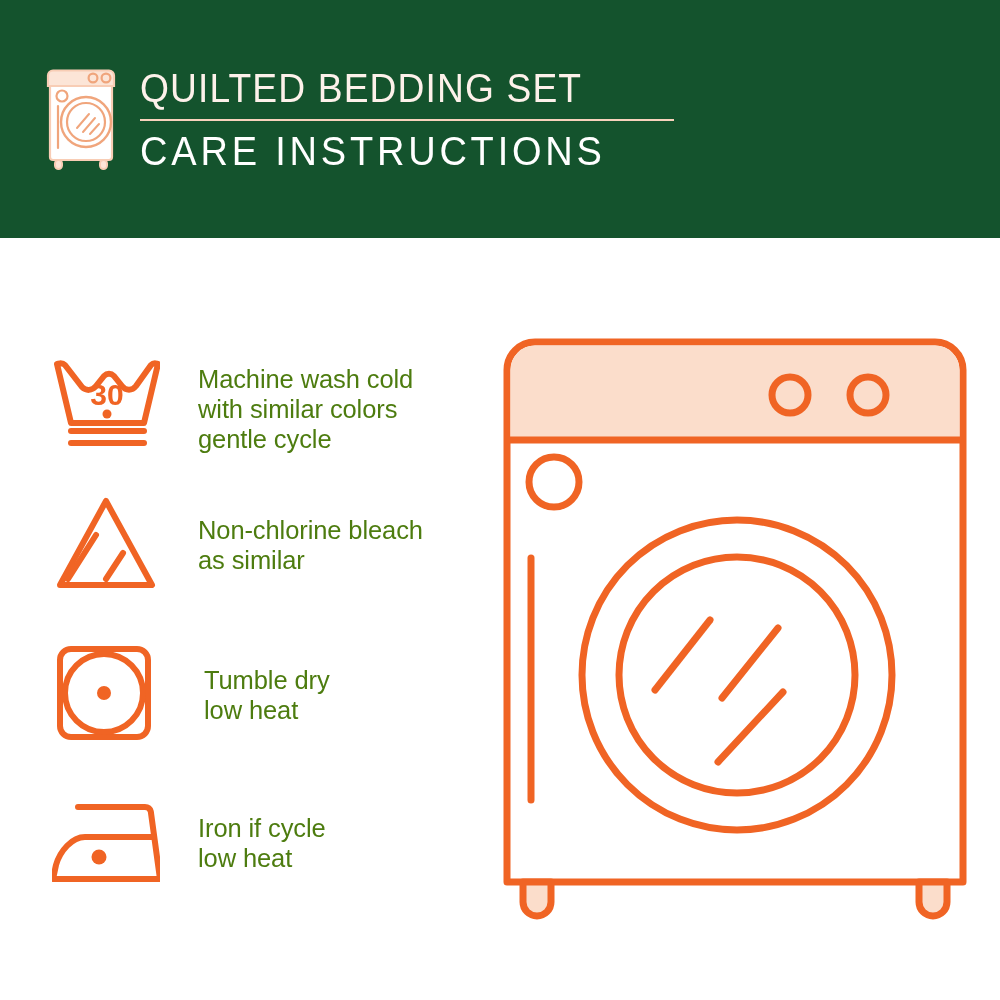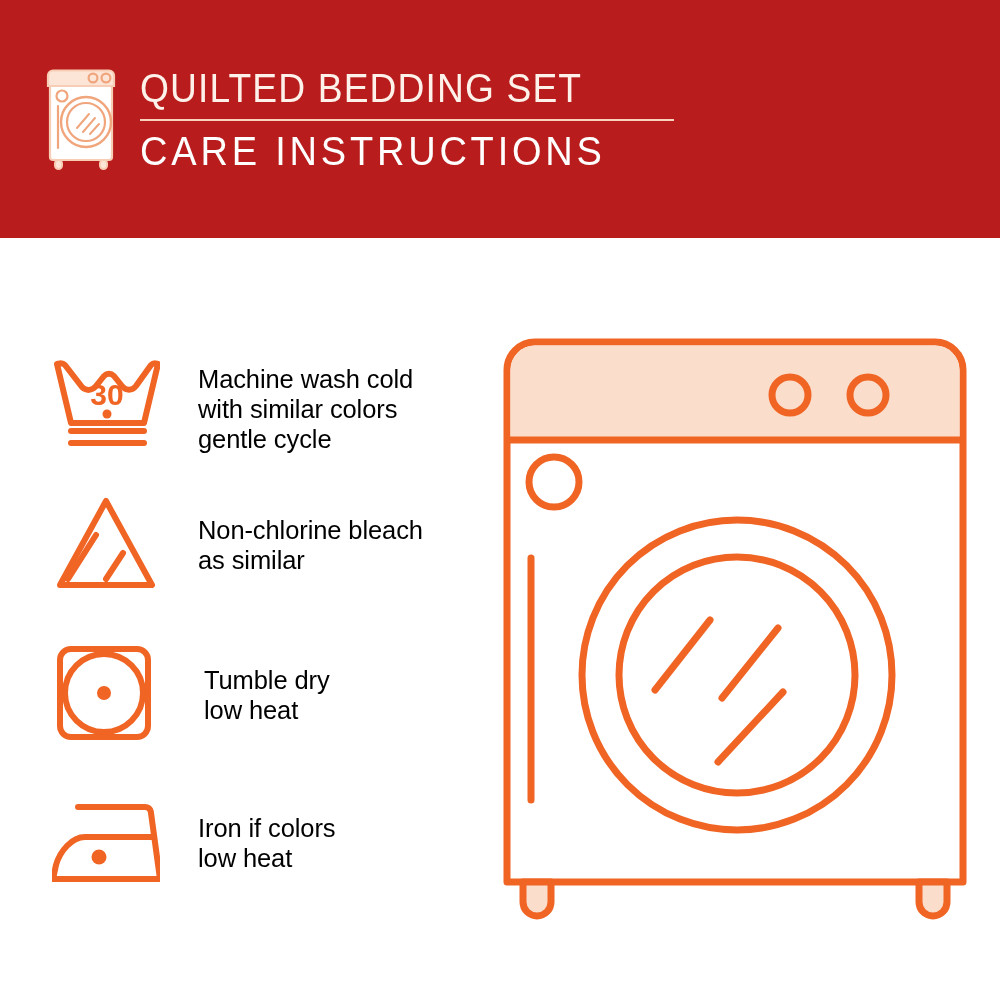--- a/index.html
+++ b/index.html
@@ -15,21 +15,21 @@
     position: relative;
   }
 
   
   .header {
     position: absolute;
     left: 0;
     top: 0;
     width: 1000px;
     height: 238px;
-    background: #b91c1c;
+    background: #14532d;
     box-sizing: border-box;
   }
   .header-inner {
     position: absolute;
     left: 44px;
     top: 62px;
     display: flex;
     align-items: flex-start;
   }
   .header-icon {
@@ -89,21 +89,21 @@
   .care-row-2 { top: 405px; }
   .care-row-3 { top: 555px; }
 
   .care-symbol {
     width: 108px;
     height: 104px;
     flex: 0 0 auto;
   }
   .care-text {
     margin-left: 38px;
-    color: #000000;
+    color: #4d7c0f;
     font-size: 25.5px;
     line-height: 30px;
     font-weight: 500;
     letter-spacing: -0.1px;
     padding-top: 14px;
   }
   .care-row-1 .care-text { padding-top: 22px; }
   .care-row-2 .care-text { padding-top: 22px; margin-left: 44px; }
   .care-row-3 .care-text { padding-top: 20px; }
   .care-text div { white-space: nowrap; }
@@ -207,21 +207,21 @@
 
   <div class="care-row care-row-3">
     <div class="care-symbol">
       <svg viewBox="0 0 108 104" width="108" height="104" aria-hidden="true">
         <path d="M26 14 H93 a6 6 0 0 1 5.8 4.5 L108 86" fill="none" stroke="#F06424" stroke-width="6" stroke-linecap="round" stroke-linejoin="round"></path>
         <path d="M101 44 H33 C20 44 8 58 4 72 L1 86 H108" fill="none" stroke="#F06424" stroke-width="6" stroke-linecap="round" stroke-linejoin="round"></path>
         <circle cx="47" cy="64" r="7.5" fill="#F06424"></circle>
       </svg>
     </div>
     <div class="care-text">
-      <div>Iron if colors</div>
+      <div>Iron if cycle</div>
       <div>low heat</div>
     </div>
   </div>
 
 </div>
 
 <div class="machine-wrap">
   <svg class="machine-svg" viewBox="0 0 490 600" width="490" height="600" aria-hidden="true">
 
     <path d="M17 40 a28 28 0 0 1 28 -28 h400 a28 28 0 0 1 28 28 V552 H17 Z" fill="#FFFFFF" stroke="#F06424" stroke-width="7" stroke-linejoin="round"></path>

